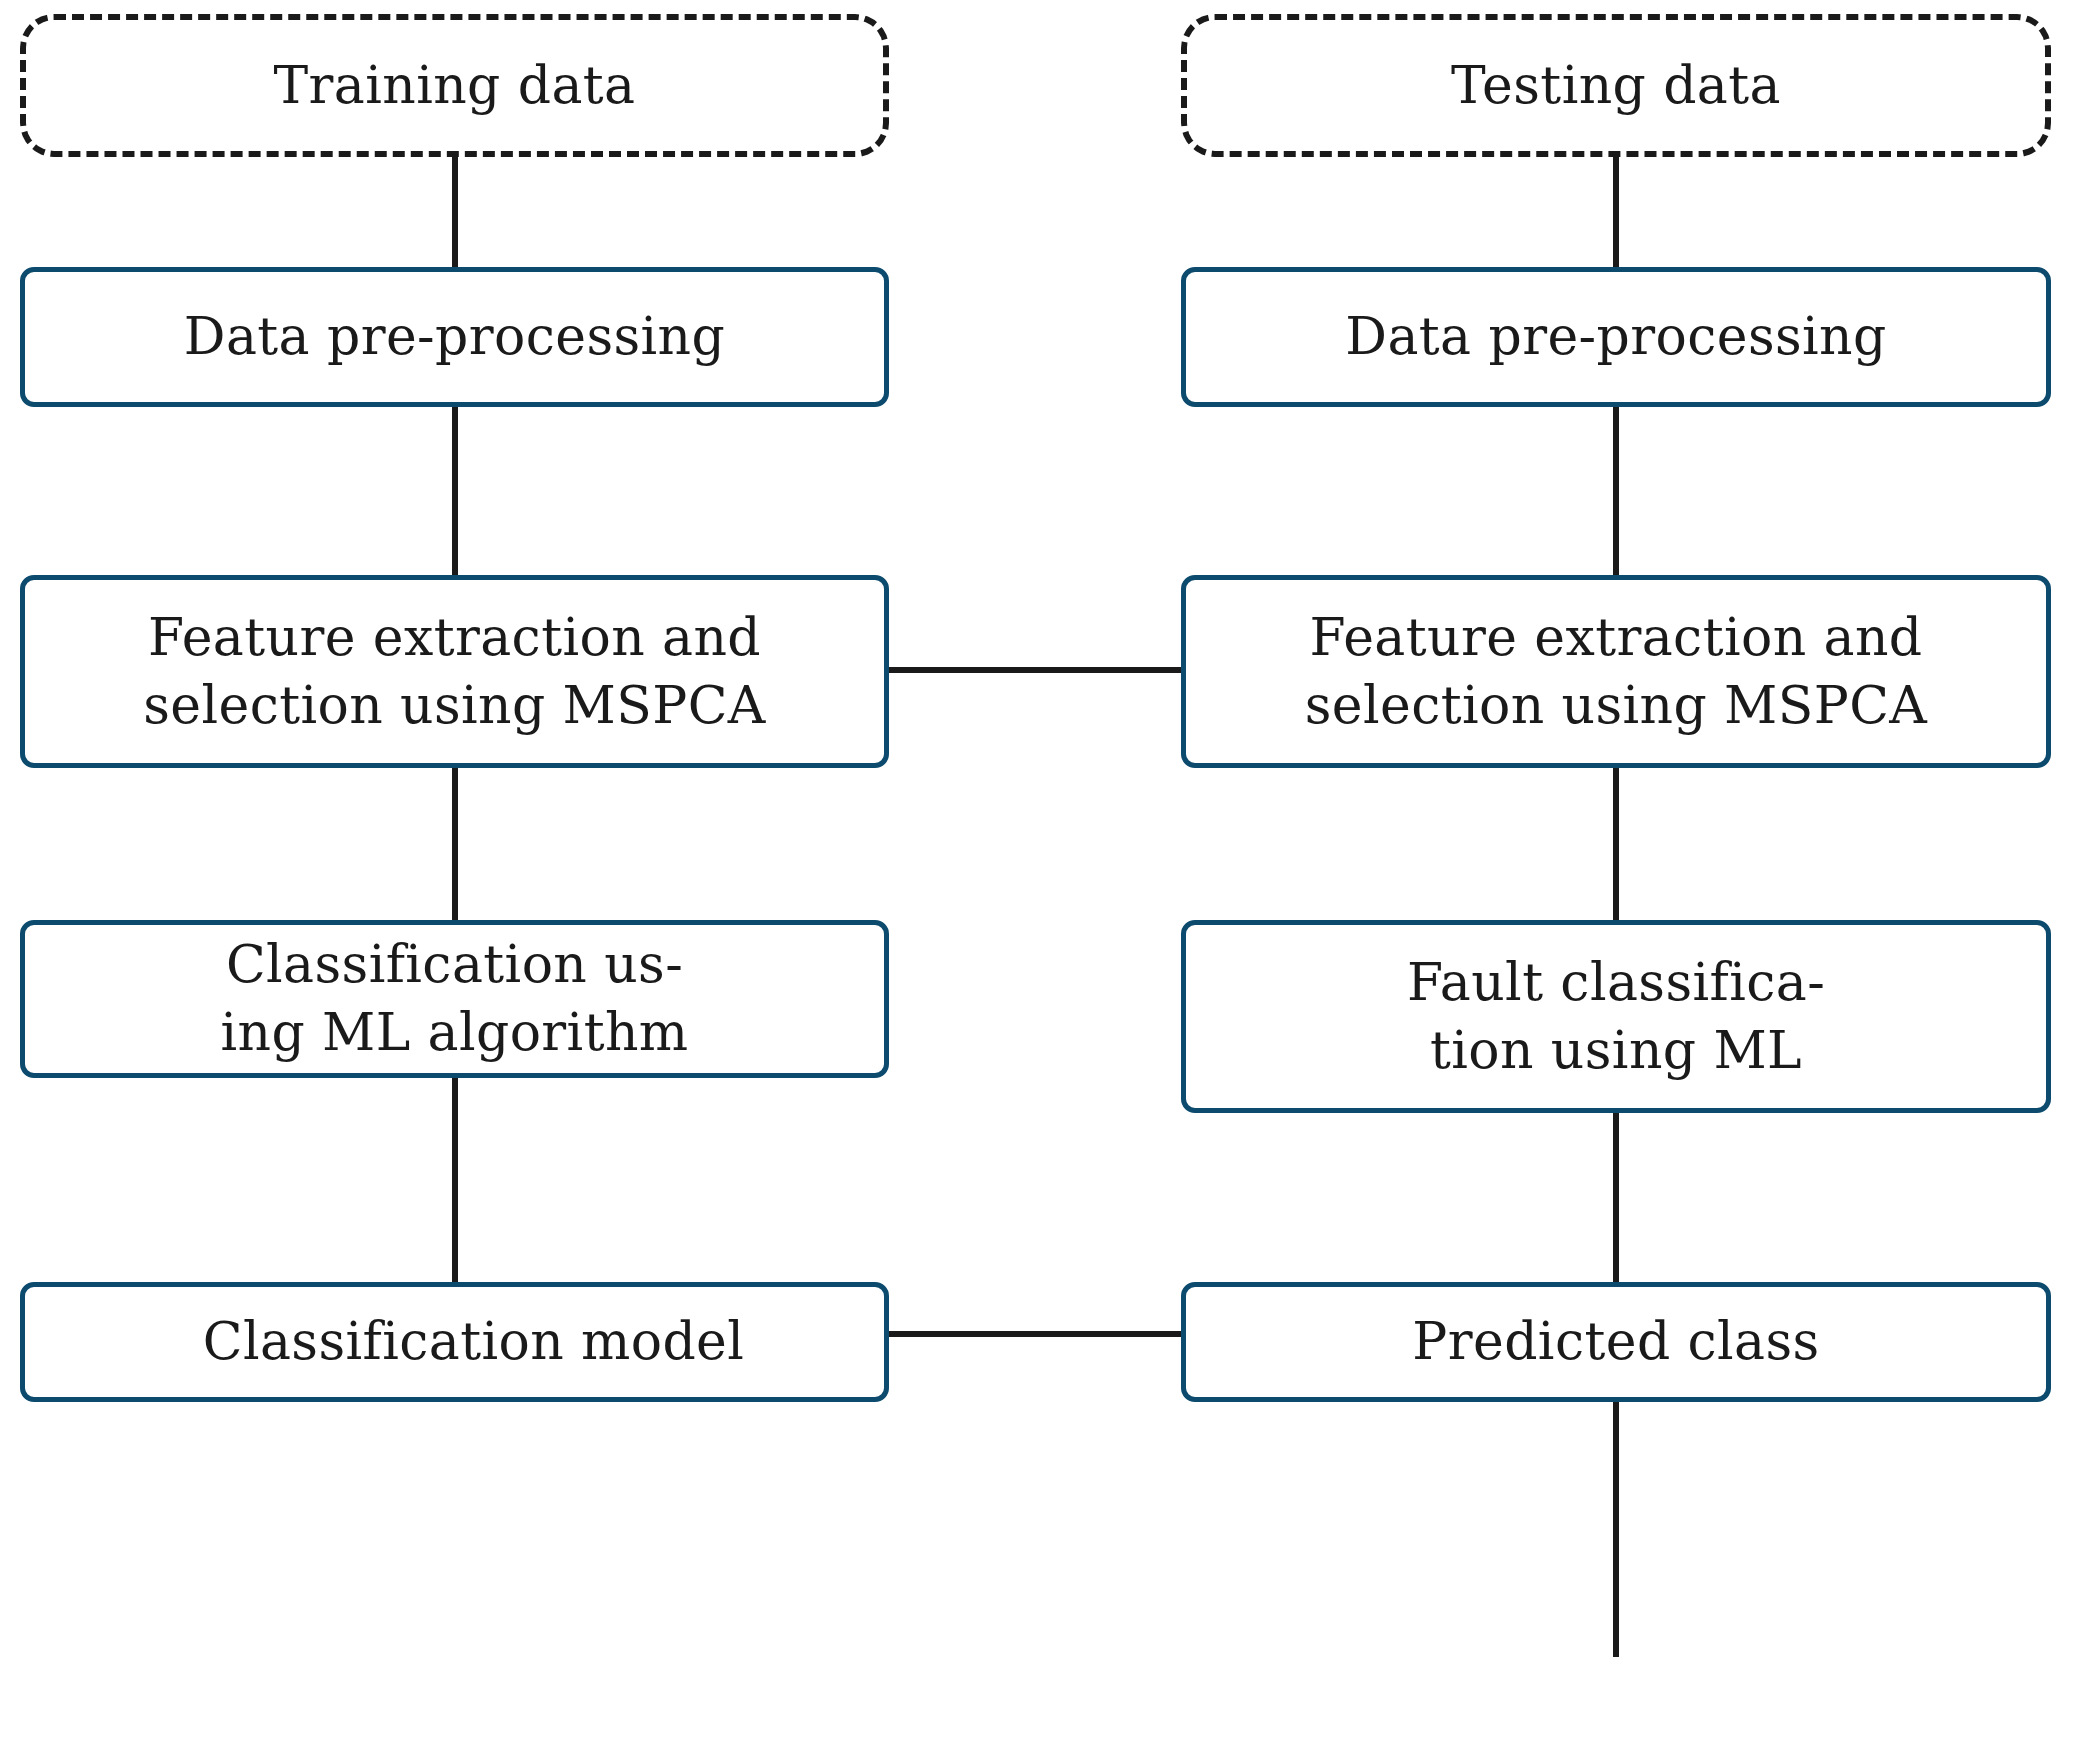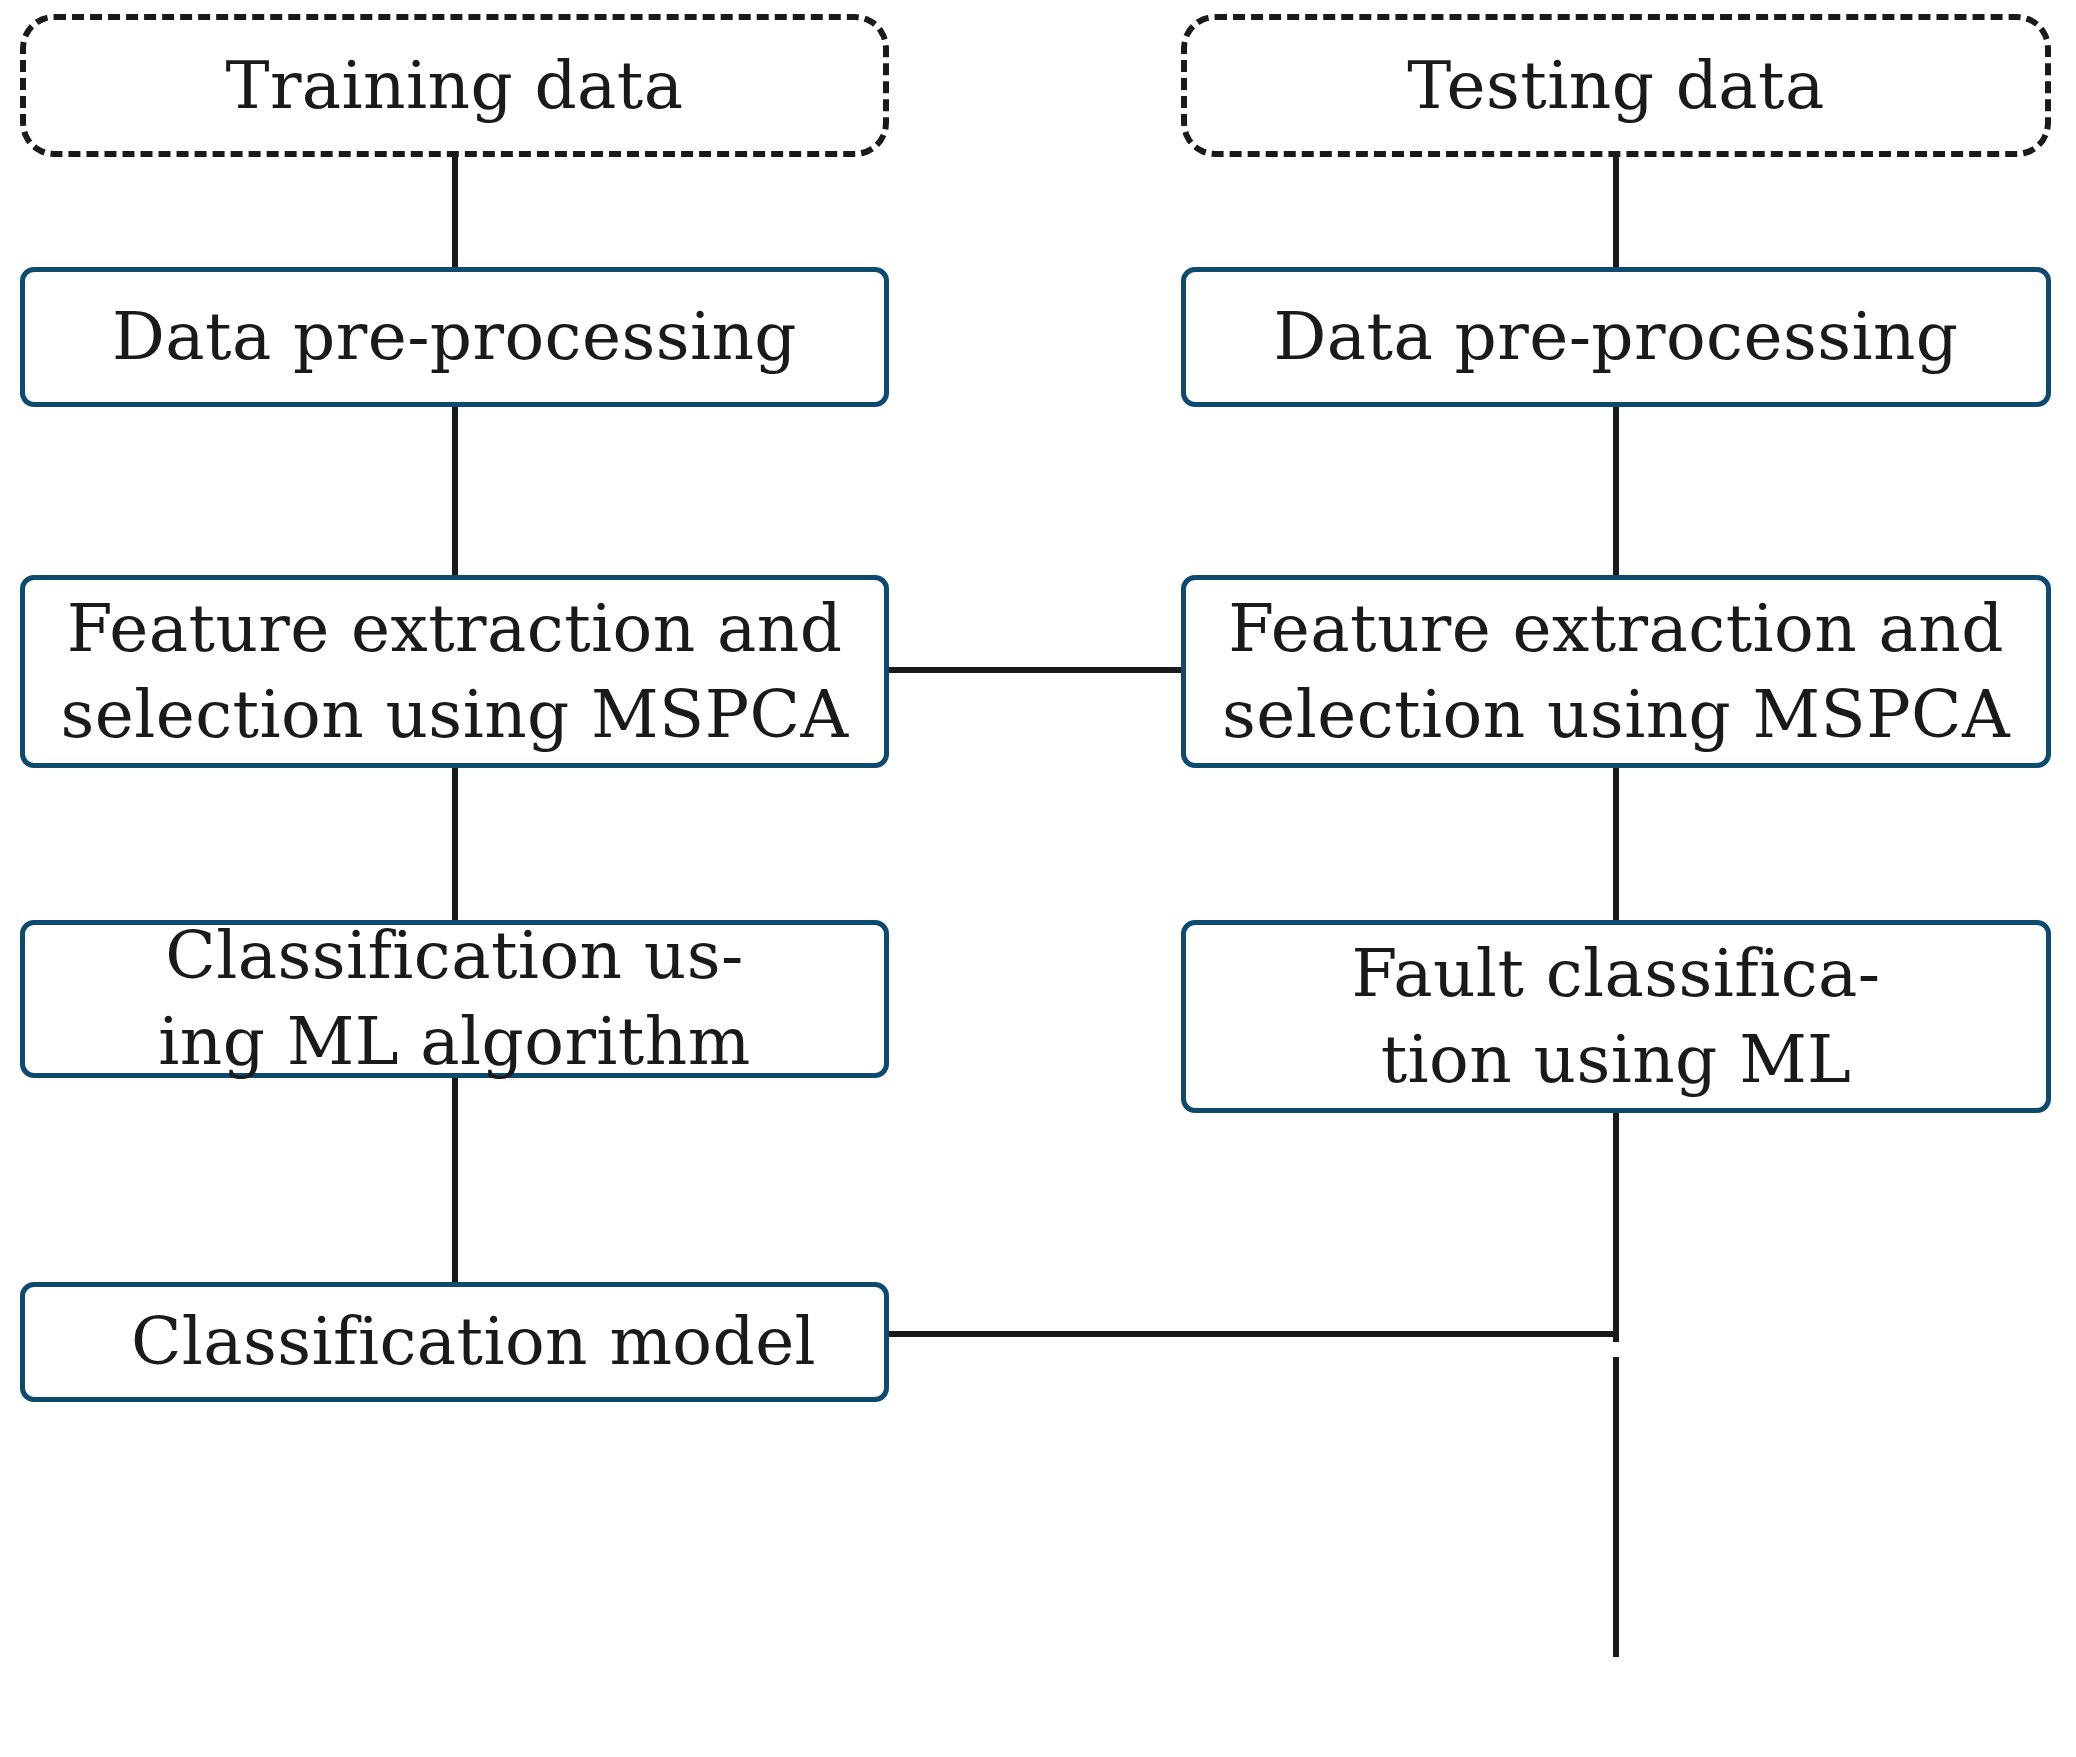--- a/index.html
+++ b/index.html
@@ -30,21 +30,21 @@
   }
   .node.solid {
     border: 5px solid #0c4a6e;
     border-radius: 14px;
   }
   .node.dashed {
     border: 6.4px dashed #1a1a1a;
     border-radius: 34px;
   }
   .node .label {
-    font-size: 66px;
+    font-size: 52px;
     line-height: 1.30;
     letter-spacing: 0.4px;
     white-space: pre-line;
     padding: 0 14.3px;
     text-align: center;
   }
   .node.accent .label {
     color: #3a57a5;
   }
   .link {
@@ -107,16 +107,19 @@
 
   <div class="node solid" style="left:1181px; top:920px; width:870px; height:193px;">
     <span class="label">Fault classifica-
 tion using ML</span>
   </div>
 
   <div class="node solid" style="left:20px; top:1282px; width:869px; height:120px;padding-left:38px;">
     <span class="label">Classification model</span>
   </div>
 
+  <div class="node solid" style="left:1181px; top:1282px; width:870px; height:120px;">
+    <span class="label">Predicted class</span>
+  </div>
 
 
 </div>
 
 
 </body></html>

